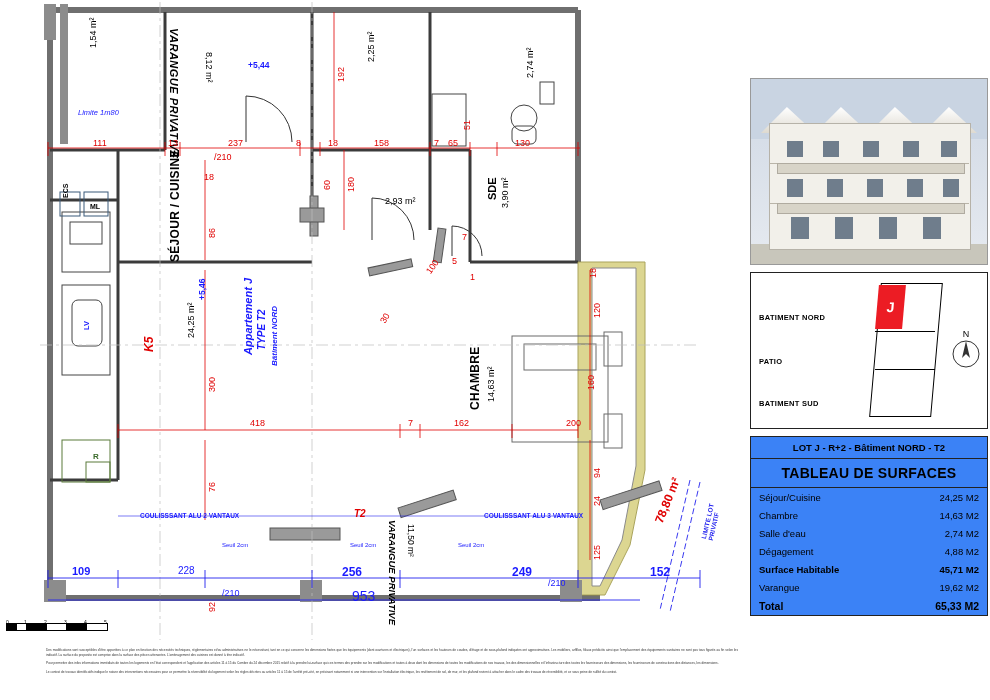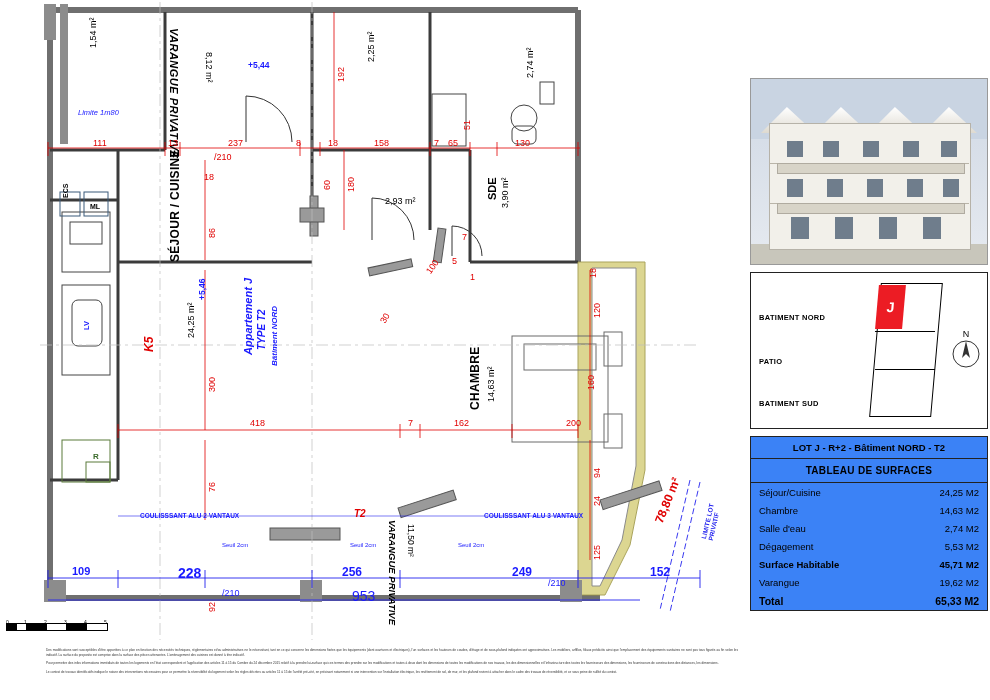--- a/index.html
+++ b/index.html
@@ -28,21 +28,21 @@
 
   .keymap{position:absolute;left:8px;top:272px;width:236px;height:155px;border:1px solid #222;background:#fff;}
   .km-label{position:absolute;font-size:7.5px;font-weight:bold;letter-spacing:.3px;}
   .km-shape{position:absolute;left:124px;top:10px;width:60px;height:132px;border:1px solid #000;background:#fff;transform:skewX(-5deg);}
   .km-div{position:absolute;left:124px;width:60px;height:1px;background:#000;transform:skewX(-5deg);}
   .km-j{position:absolute;left:126px;top:12px;width:27px;height:44px;background:#ec1c24;display:flex;align-items:center;justify-content:center;color:#fff;font-weight:bold;font-size:14px;transform:skewX(-5deg);}
   .compass{position:absolute;left:198px;top:55px;width:34px;height:44px;}
 
   .surf{position:absolute;left:8px;top:436px;width:236px;border:1px solid #222;background:#3b82f6;}
   .surf .hd{border-bottom:1px solid #222;text-align:center;font-size:9.5px;font-weight:bold;padding:5px 2px;}
-  .surf .hd2{border-bottom:1px solid #222;text-align:center;font-size:10px;font-weight:bold;padding:6px 2px;letter-spacing:.3px;}
+  .surf .hd2{border-bottom:1px solid #222;text-align:center;font-size:14px;font-weight:bold;padding:6px 2px;letter-spacing:.3px;}
   .surf table{width:100%;border-collapse:collapse;font-size:9.5px;}
   .surf td{padding:3.5px 8px;}
   .surf td.v{text-align:right;}
   .surf tr.bold td{font-weight:bold;}
   .surf tr.tot td{font-weight:bold;font-size:10.5px;}
 
   
   .legal{position:absolute;left:46px;top:648px;width:692px;font-size:3.2px;line-height:1.45;color:#333;text-align:justify;}
   .legal p{margin:0 0 4px 0;}
 
@@ -258,21 +258,21 @@
   <div class="lbl red" style="left:592px;top:506px;transform:rotate(-90deg);transform-origin:0 0;">24</div>
   <div class="lbl red" style="left:592px;top:478px;transform:rotate(-90deg);transform-origin:0 0;">94</div>
   <div class="lbl red" style="left:592px;top:560px;transform:rotate(-90deg);transform-origin:0 0;">125</div>
   <div class="lbl red" style="left:378px;top:320px;transform:rotate(-60deg);transform-origin:0 0;">30</div>
   <div class="lbl red" style="left:424px;top:270px;transform:rotate(-55deg);transform-origin:0 0;">100</div>
   <div class="lbl red" style="left:452px;top:256px;">5</div>
   <div class="lbl red" style="left:470px;top:272px;">1</div>
   <div class="lbl red" style="left:462px;top:232px;">7</div>
 
   <div class="lbl blue" style="left:72px;top:565px;font-size:11px;font-weight:bold;">109</div>
-  <div class="lbl blue" style="left:178px;top:565px;font-size:14px;font-weight:bold;text-align:center;">228</div>
+  <div class="lbl blue" style="left:178px;top:565px;font-size:10px;font-weight:normal;text-align:center;">228</div>
   <div class="lbl blue" style="left:342px;top:565px;font-size:12px;font-weight:bold;">256</div>
   <div class="lbl blue" style="left:512px;top:565px;font-size:12px;font-weight:bold;">249</div>
   <div class="lbl blue" style="left:650px;top:565px;font-size:12px;font-weight:bold;">152</div>
   <div class="lbl blue" style="left:352px;top:588px;font-size:14px;font-weight:normal;">953</div>
   <div class="lbl blue" style="left:222px;top:588px;font-size:9px;">/210</div>
   <div class="lbl blue" style="left:548px;top:578px;font-size:9px;">/210</div>
 
   <div class="scalebar">
     <div class="sb-seg" style="left:0;width:10px;background:#000;"></div>
     <div class="sb-seg" style="left:10px;width:10px;background:#fff;"></div>
@@ -344,21 +344,21 @@
       <tr>
             <td>Chambre</td>
             <td class="v">14,63 M2</td>
           </tr>
       <tr>
             <td>Salle d'eau</td>
             <td class="v">2,74 M2</td>
           </tr>
       <tr>
             <td>Dégagement</td>
-            <td class="v">5,53 M2</td>
+            <td class="v">4,88 M2</td>
           </tr>
       <tr class="bold">
             <td>Surface Habitable</td>
             <td class="v">45,71 M2</td>
           </tr>
       <tr>
             <td>Varangue</td>
             <td class="v">19,62 M2</td>
           </tr>
       <tr class="tot">

